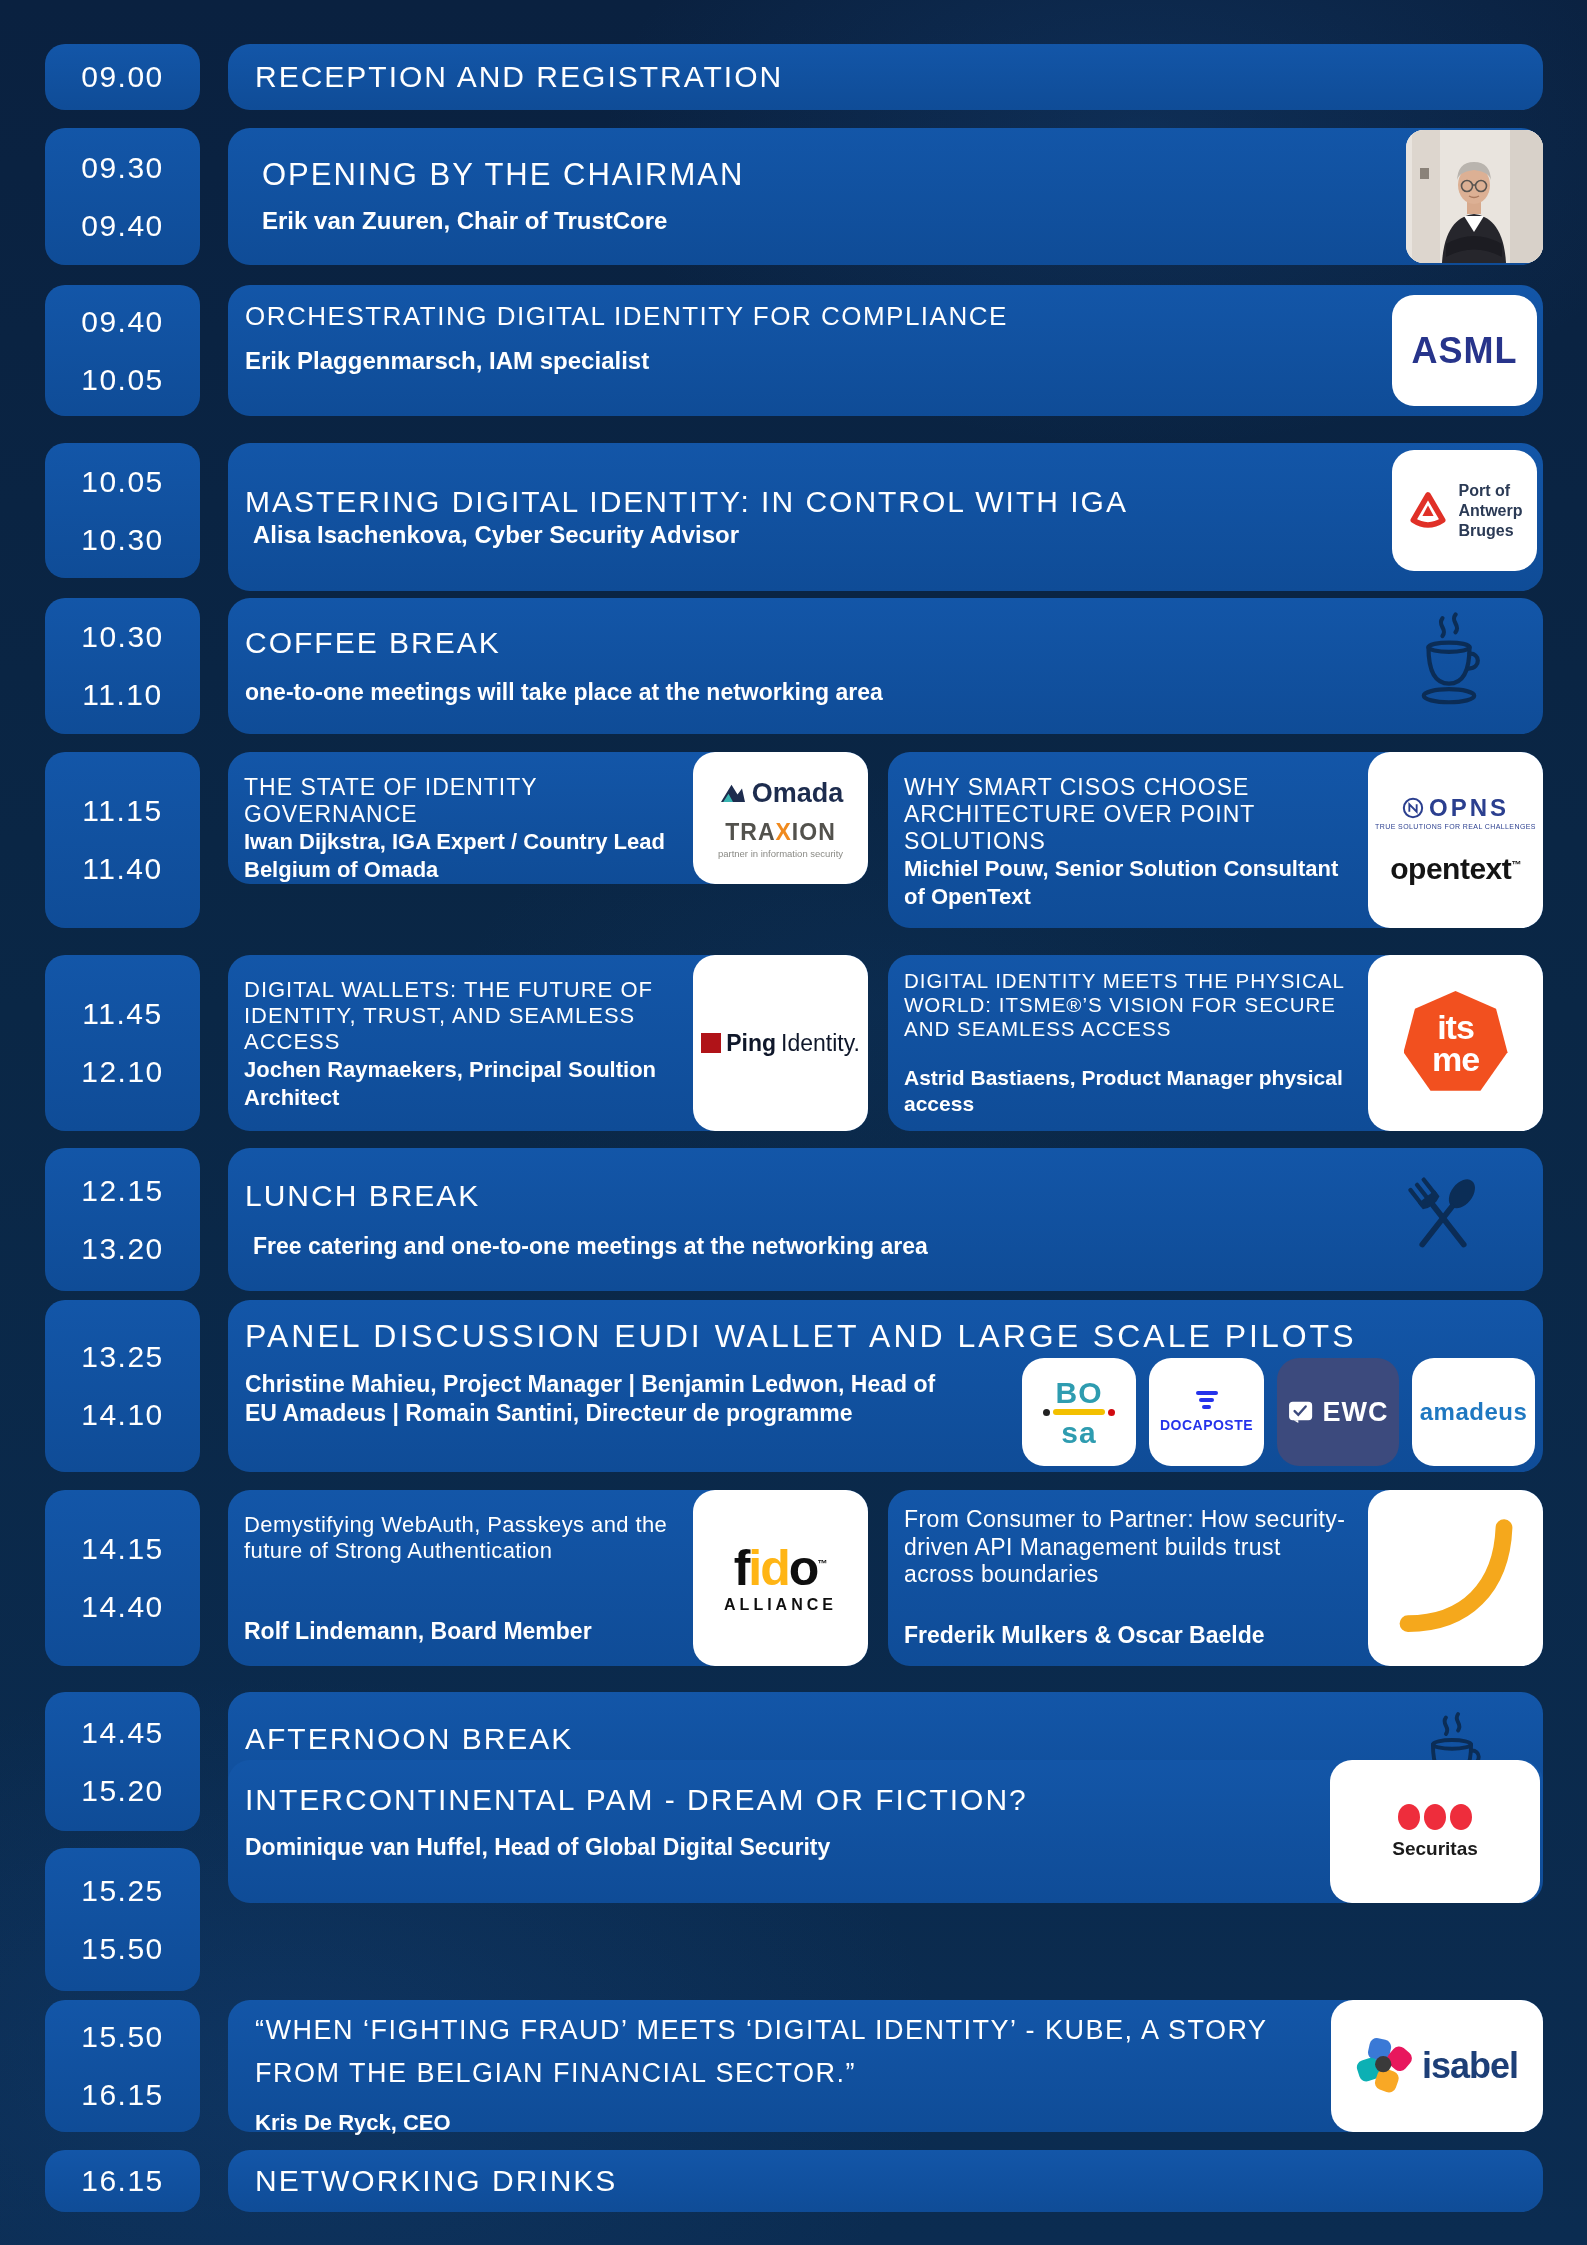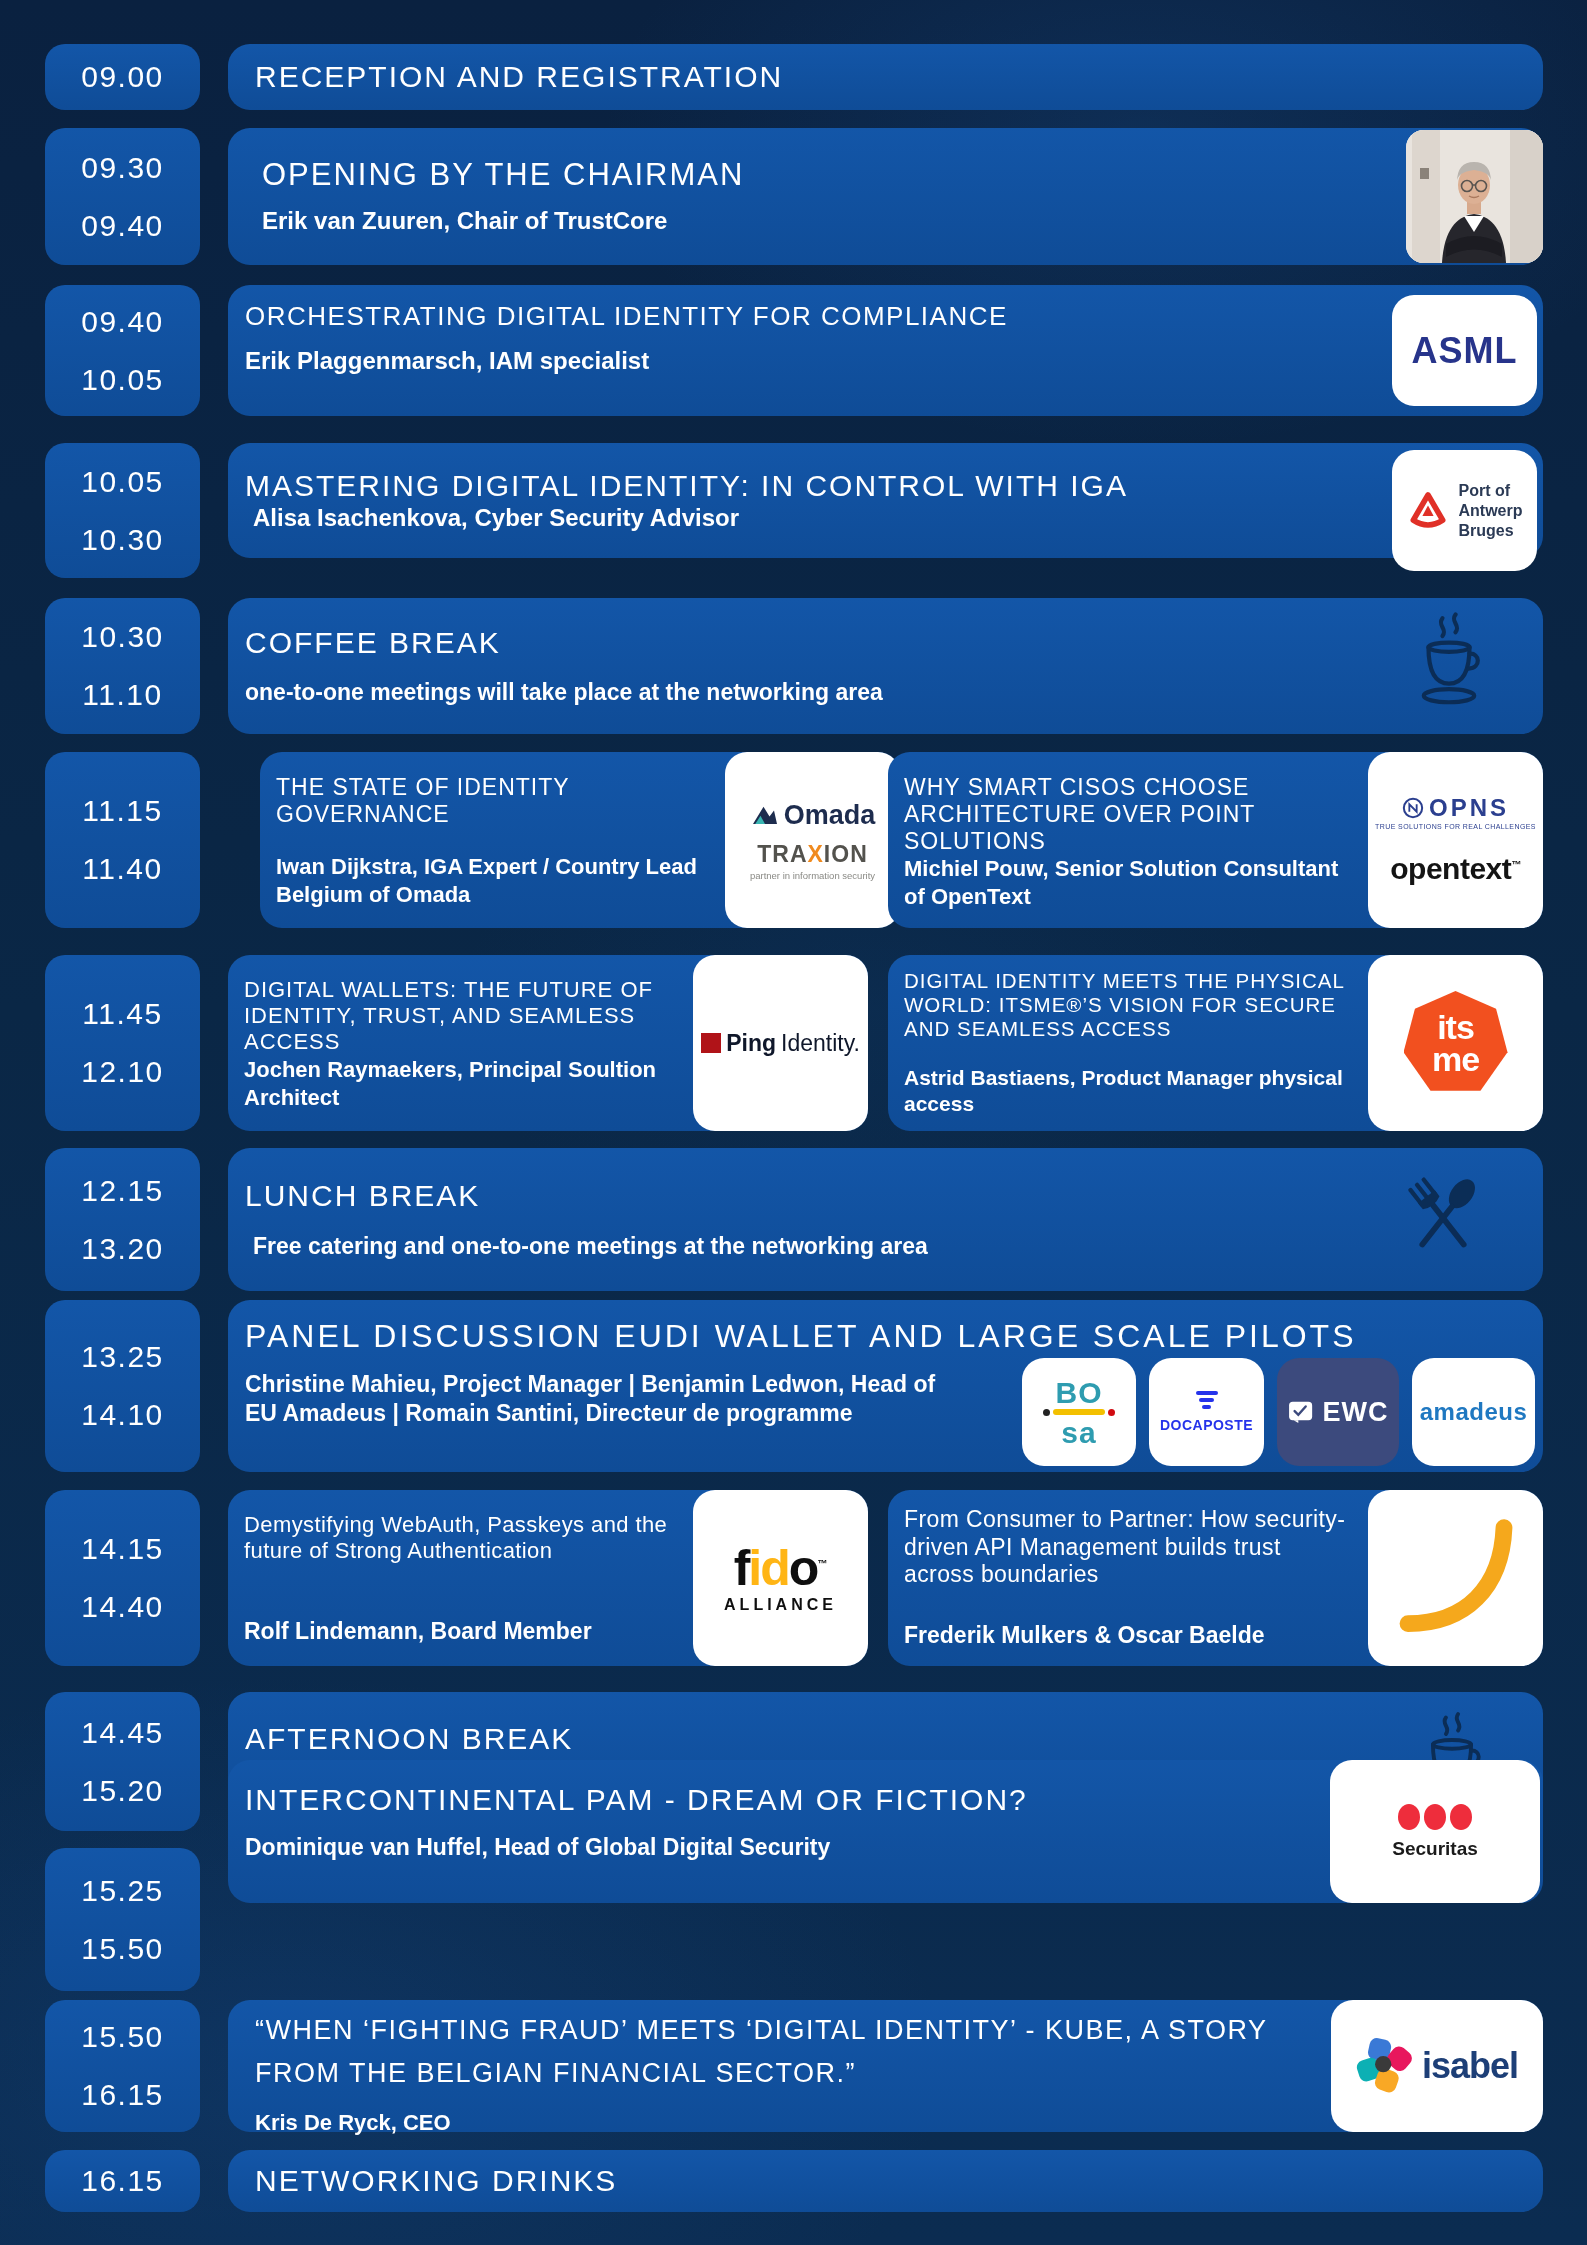--- a/index.html
+++ b/index.html
@@ -116,21 +116,21 @@
     <div class="sp" style="font-size:24px;">Erik Plaggenmarsch, IAM specialist</div>
     <div class="tile" style="right:6px;top:10px;height:111px;width:145px;">
       <span class="asml-txt">ASML</span>
     </div>
   </div>
 
   <div class="pill" style="top:443px;height:135px;">
     <span>10.05</span>
     <span>10.30</span>
   </div>
-  <div class="sc" style="top:443px;height:115px;padding:0 175px 0 17px;gap:0;">
+  <div class="sc" style="top:443px;height:148px;padding:0 175px 0 17px;gap:0;">
     <div class="t" style="font-size:30px;">MASTERING DIGITAL IDENTITY: IN CONTROL WITH IGA</div>
     <div class="sp" style="font-size:24px;padding-left:8px;">Alisa Isachenkova, Cyber Security Advisor</div>
     <div class="tile" style="right:6px;top:7px;height:121px;width:145px;padding:0 8px;">
       <div class="port-row">
         <svg width="42" height="42" viewBox="0 0 60 60">
           <path d="M30 7 L51 43 Q30 57 9 43 Z" fill="none" stroke="#e03027" stroke-width="8" stroke-linejoin="round"></path>
           <path d="M30 22 L38 37 L22 37 Z" fill="#e03027"></path>
         </svg>
         <div class="port-txt">
           <div>Port of</div>
@@ -157,21 +157,21 @@
         <path d="M67 44 c11 -1 13 15 -1 16"></path>
         <ellipse cx="45" cy="89" rx="27" ry="7"></ellipse>
       </svg>
     </div>
   </div>
 
   <div class="pill" style="top:752px;height:176px;">
     <span>11.15</span>
     <span>11.40</span>
   </div>
-  <div class="sc half-l colcard" style="top:752px;height:176px;margin-left:32px;">
+  <div class="sc half-l colcard" style="top:752px;height:132px;">
     <div class="t" style="font-size:23px;letter-spacing:1px;">THE STATE OF IDENTITY GOVERNANCE</div>
     <div class="sp" style="font-size:22px;">Iwan Dijkstra, IGA Expert / Country Lead Belgium of Omada</div>
     <div class="tile" style="right:0;top:0;height:100%;width:175px;">
       <div class="omada-row">
         <svg width="30" height="24" viewBox="0 0 40 30">
           <path d="M4 27 L18 4 L26 17 L32 9 L36 27 Z" fill="#1d2c4e"></path>
           <path d="M7 27 L14 16 L20 27 Z" fill="#39b5b2"></path>
         </svg>
         <span>Omada</span>
       </div>

